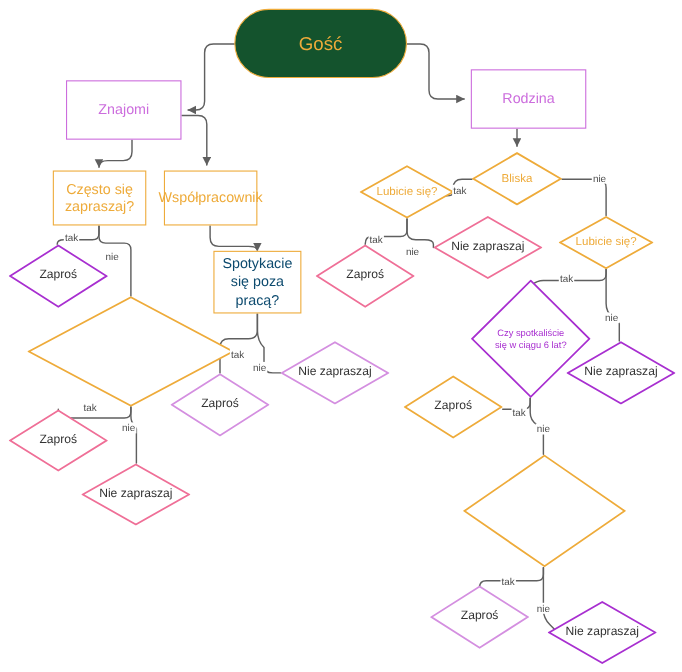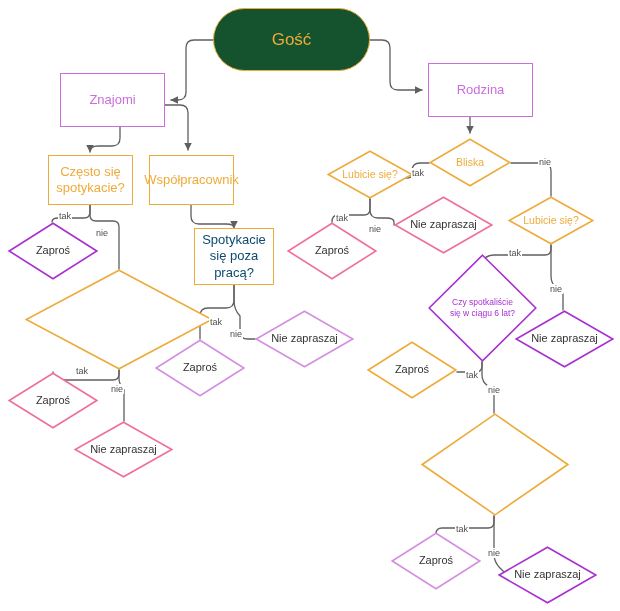--- a/index.html
+++ b/index.html
@@ -144,21 +144,21 @@
         <span class="lbl">Gość</span>
       </div>
       <div class="node n-rect" style="left: 60px; top: 73px; width: 105px; height: 54px; border-color: rgb(204, 109, 221); color: rgb(204, 109, 221);">
         <span class="lbl">Znajomi</span>
       </div>
       <div class="node n-rect" style="left: 428px; top: 63px; width: 105px; height: 54px; border-color: rgb(204, 109, 221); color: rgb(204, 109, 221);">
         <span class="lbl">Rodzina</span>
       </div>
       <div class="node n-rect" style="left: 48px; top: 155px; width: 85px; height: 50px; border-color: rgb(238, 171, 58); color: rgb(238, 171, 58);">
         <span class="lbl">Często się
-spotykacie?</span>
+zapraszaj?</span>
       </div>
       <div class="node n-rect" style="left: 149px; top: 155px; width: 85px; height: 50px; border-color: rgb(238, 171, 58); color: rgb(238, 171, 58);">
         <span class="lbl">Współpracownik</span>
       </div>
       <div class="node n-rect" style="left: 194px; top: 228px; width: 80px; height: 57px; border-color: rgb(238, 171, 58); color: #0c4a6e;">
         <span class="lbl">Spotykacie
 się poza
 pracą?</span>
       </div>
       <div class="node n-diamond" style="left: 8px; top: 222px; width: 90px; height: 58px;">

